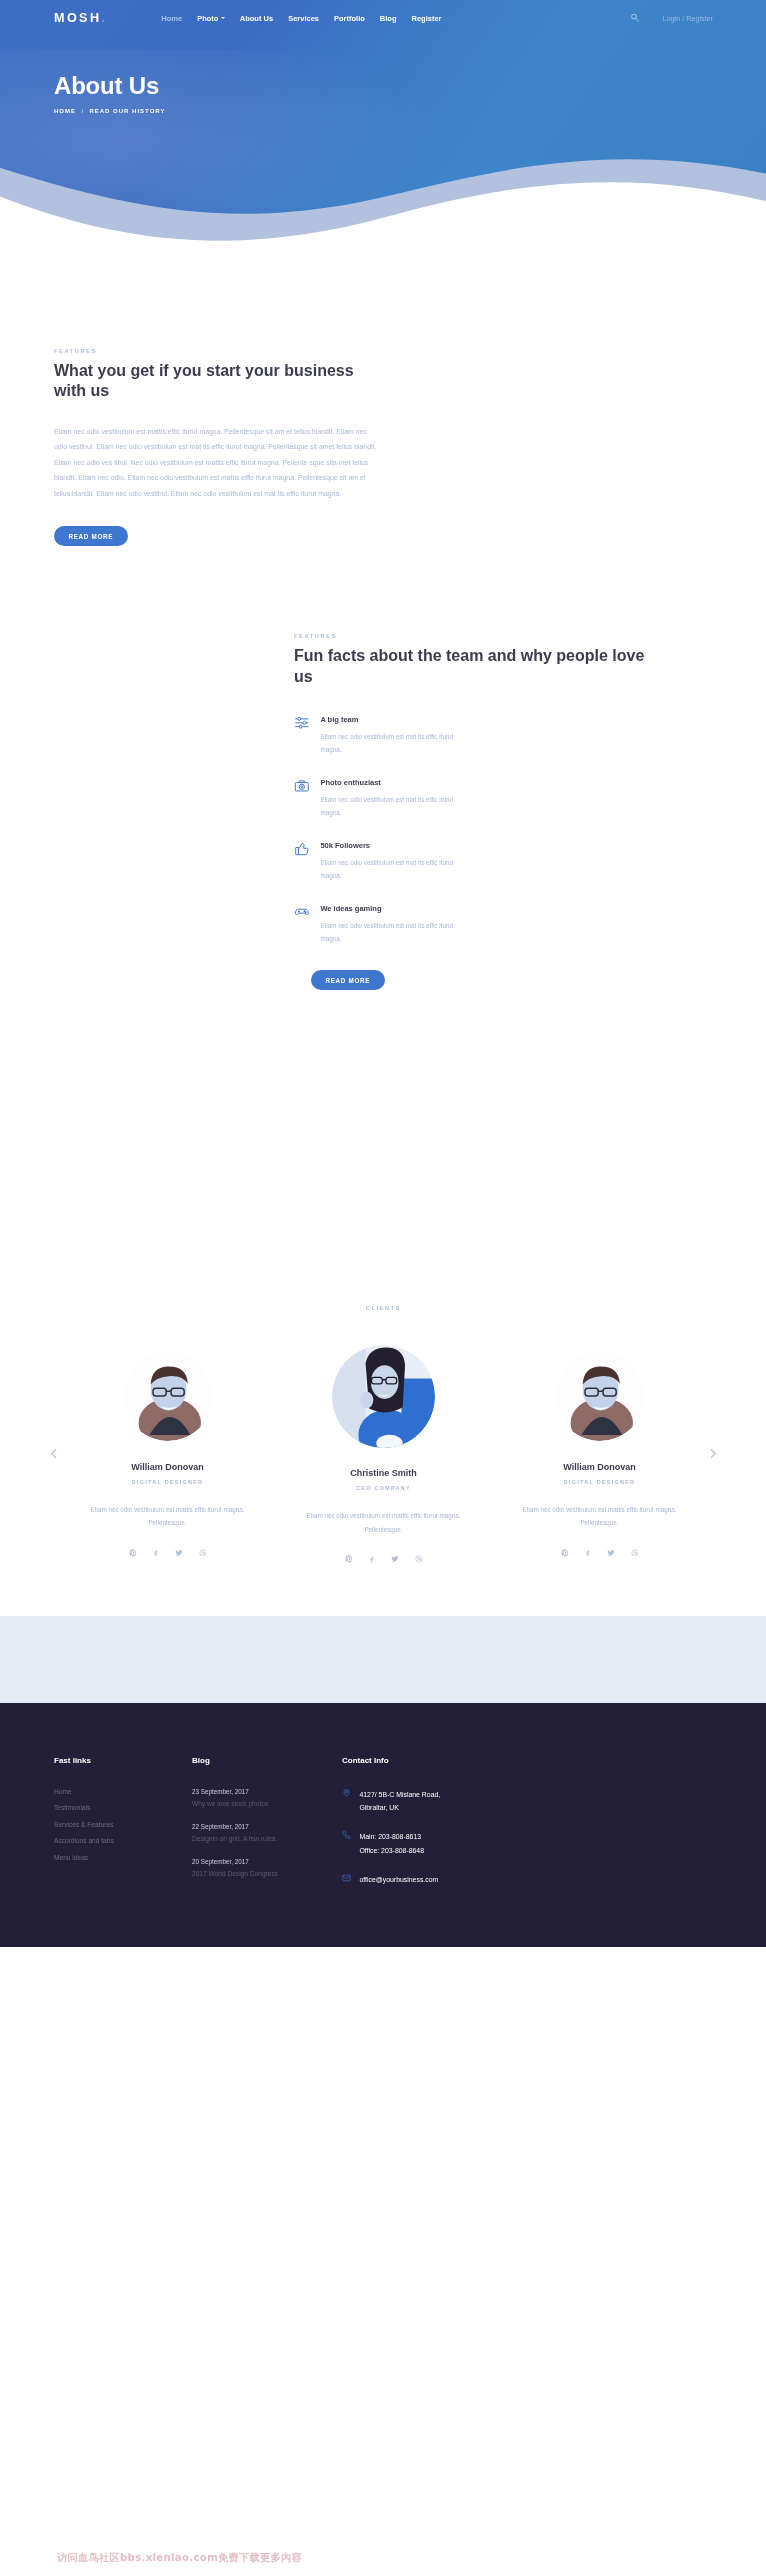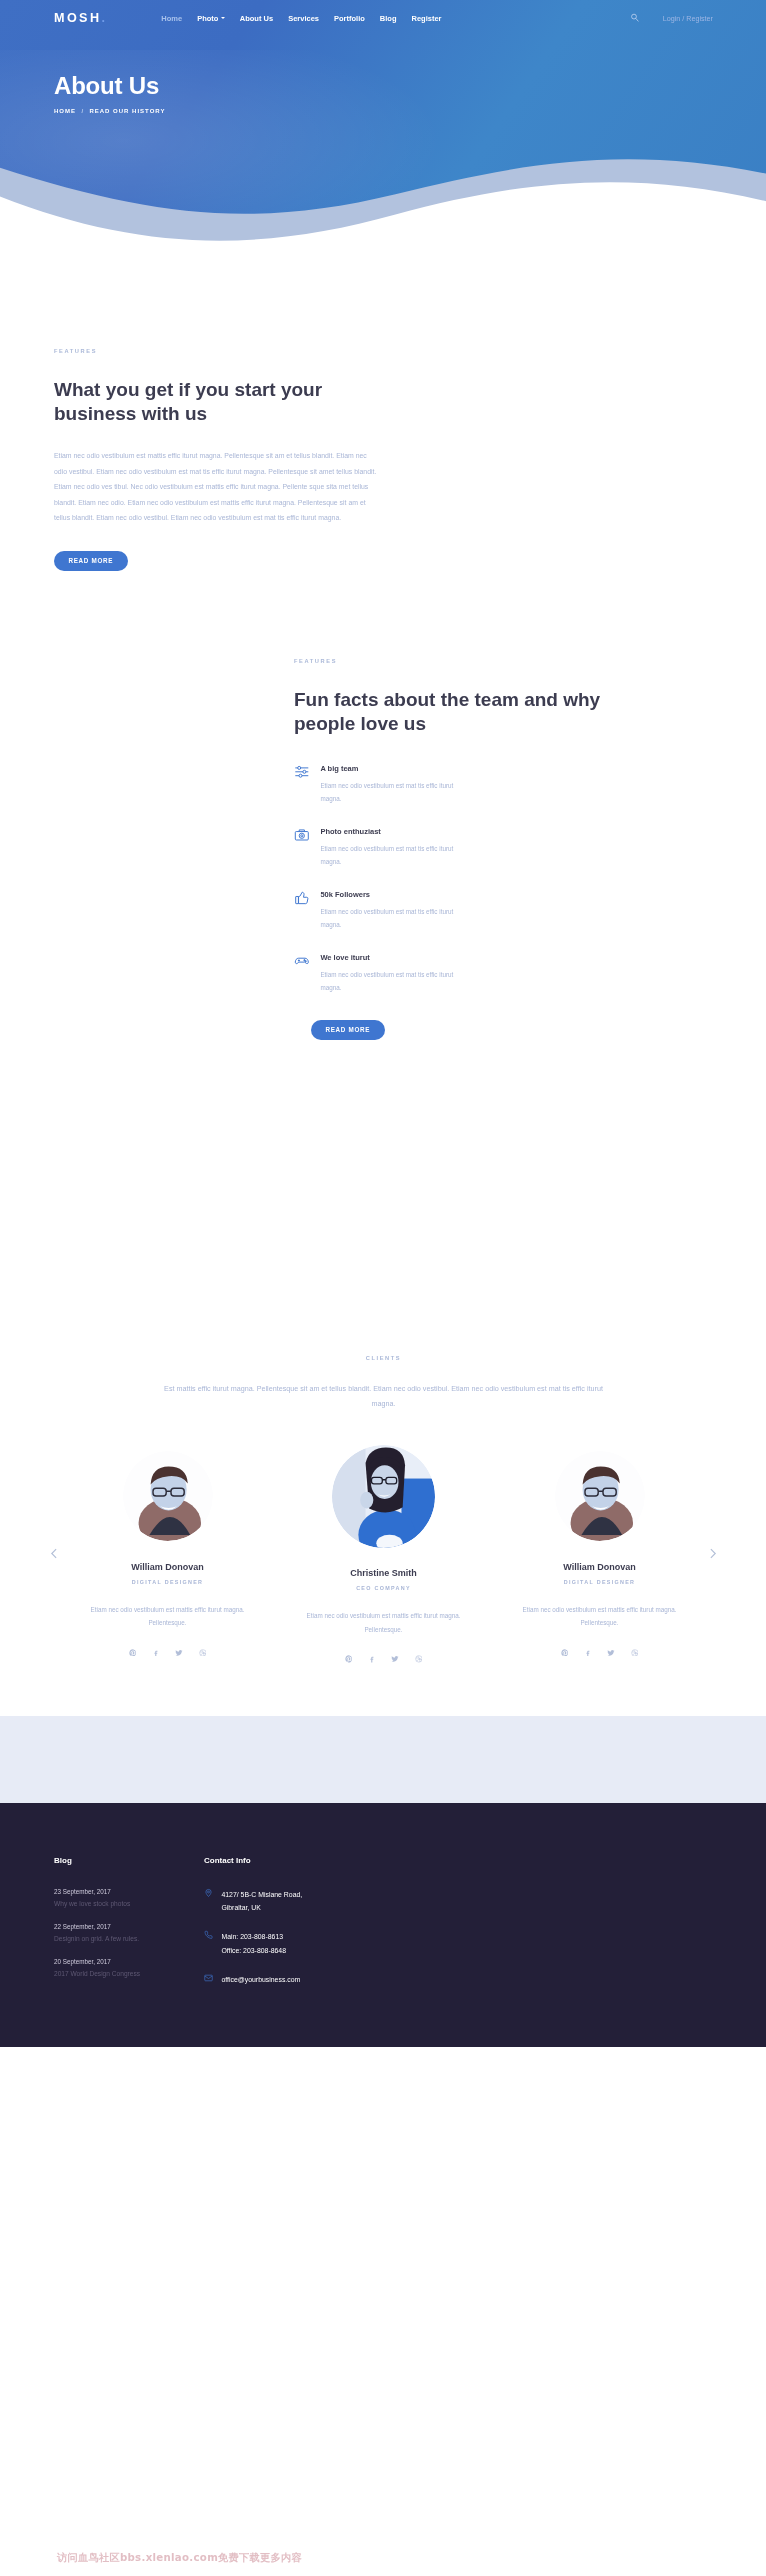--- a/index.html
+++ b/index.html
@@ -49,21 +49,21 @@
   .hero-body{position:relative;z-index:4;width:659px;margin:0 auto;padding-top:36px;}
   .hero-title{font-size:24px;font-weight:700;color:#fff;letter-spacing:-0.2px;}
   .crumb{margin-top:8.4px;font-size:6px;font-weight:700;letter-spacing:1px;color:#fff;display:flex;gap:5.4px;}
   .crumb .sep{color:#bcd0ef;}
   .crumb a{color:#fff;text-decoration:none;}
 
   
   .eyebrow{
     font-size:5.7px;font-weight:700;letter-spacing:1.6px;color:#aab8d8;text-transform:uppercase;
   }
-  .h2{font-size:19px;line-height:1.28;font-weight:700;color:#3c3c50;margin-top:24px;}
+  .h2{font-size:16px;line-height:1.28;font-weight:700;color:#3c3c50;margin-top:7px;}
   .lead{font-size:6.9px;line-height:2.25;color:#a9b6d6;}
 
   .btn{
     display:inline-flex;align-items:center;justify-content:center;
     background:#3f76d0;color:#fff;border:none;border-radius:18px;
     height:20px;padding:0 14.4px;font-size:6.3px;font-weight:700;letter-spacing:0.7px;
     cursor:pointer;font-family:inherit;
   }
 
   
@@ -274,36 +274,35 @@
           <span class="feat-ico">
             <svg viewBox="0 0 24 24" fill="none" stroke="currentColor" stroke-width="1.5">
                 <path d="M7 8 H17 C20 8 22 11 22 14 C22 16 20.5 17 19 16 L16.5 14 H7.5 L5 16 C3.5 17 2 16 2 14 C2 11 4 8 7 8 Z"></path>
                 <line x1="6" y1="11.5" x2="9" y2="11.5"></line>
                 <line x1="7.5" y1="10" x2="7.5" y2="13"></line>
                 <circle cx="16" cy="11" r=".9" fill="currentColor"></circle>
                 <circle cx="18" cy="12.6" r=".9" fill="currentColor"></circle>
               </svg>
           </span>
           <div>
-            <h4>We love iturut</h4>
+            <h4>We ideas gaming</h4>
             <p>Etiam nec odio vestibulum est mat tis effic iturut magna.</p>
           </div>
         </div>
 
       </div>
 
       <button class="btn">READ MORE</button>
     </div>
   </div>
 </section>
 
 <section class="team">
   <div class="wrap">
     <div class="eyebrow">CLIENTS</div>
-    <p class="team-sub">Est mattis effic iturut magna. Pellentesque sit am et tellus blandit. Etiam nec odio vestibul. Etiam nec odio vestibulum est mat tis effic iturut magna.</p>
 
     <div class="carousel">
 
       <span class="arrow left">
         <svg viewBox="0 0 24 24" fill="none" stroke="currentColor" stroke-width="2.2">
             <polyline points="15,4 7,12 15,20"></polyline>
           </svg>
       </span>
 
       <div class="member">
@@ -442,20 +441,30 @@
     </div>
   </div>
 </section>
 
 <div class="strip"></div>
 
 <footer class="footer">
   <div class="fcols">
 
 
+    <div class="fcol2">
+      <div class="fh">Fast links</div>
+      <div class="flist">
+        <a href="#">Home</a>
+        <a href="#">Testimonials</a>
+        <a href="#">Services &amp; Features</a>
+        <a href="#">Accordions and tabs</a>
+        <a href="#">Menu ideas</a>
+      </div>
+    </div>
 
     <div class="fcol3">
       <div class="fh">Blog</div>
       <div style="margin-top:23px;">
         <div class="blogitem">
           <div class="blogdate">23 September, 2017</div>
           <a href="#" class="blogtitle">Why we love stock photos</a>
         </div>
         <div class="blogitem">
           <div class="blogdate">22 September, 2017</div>

